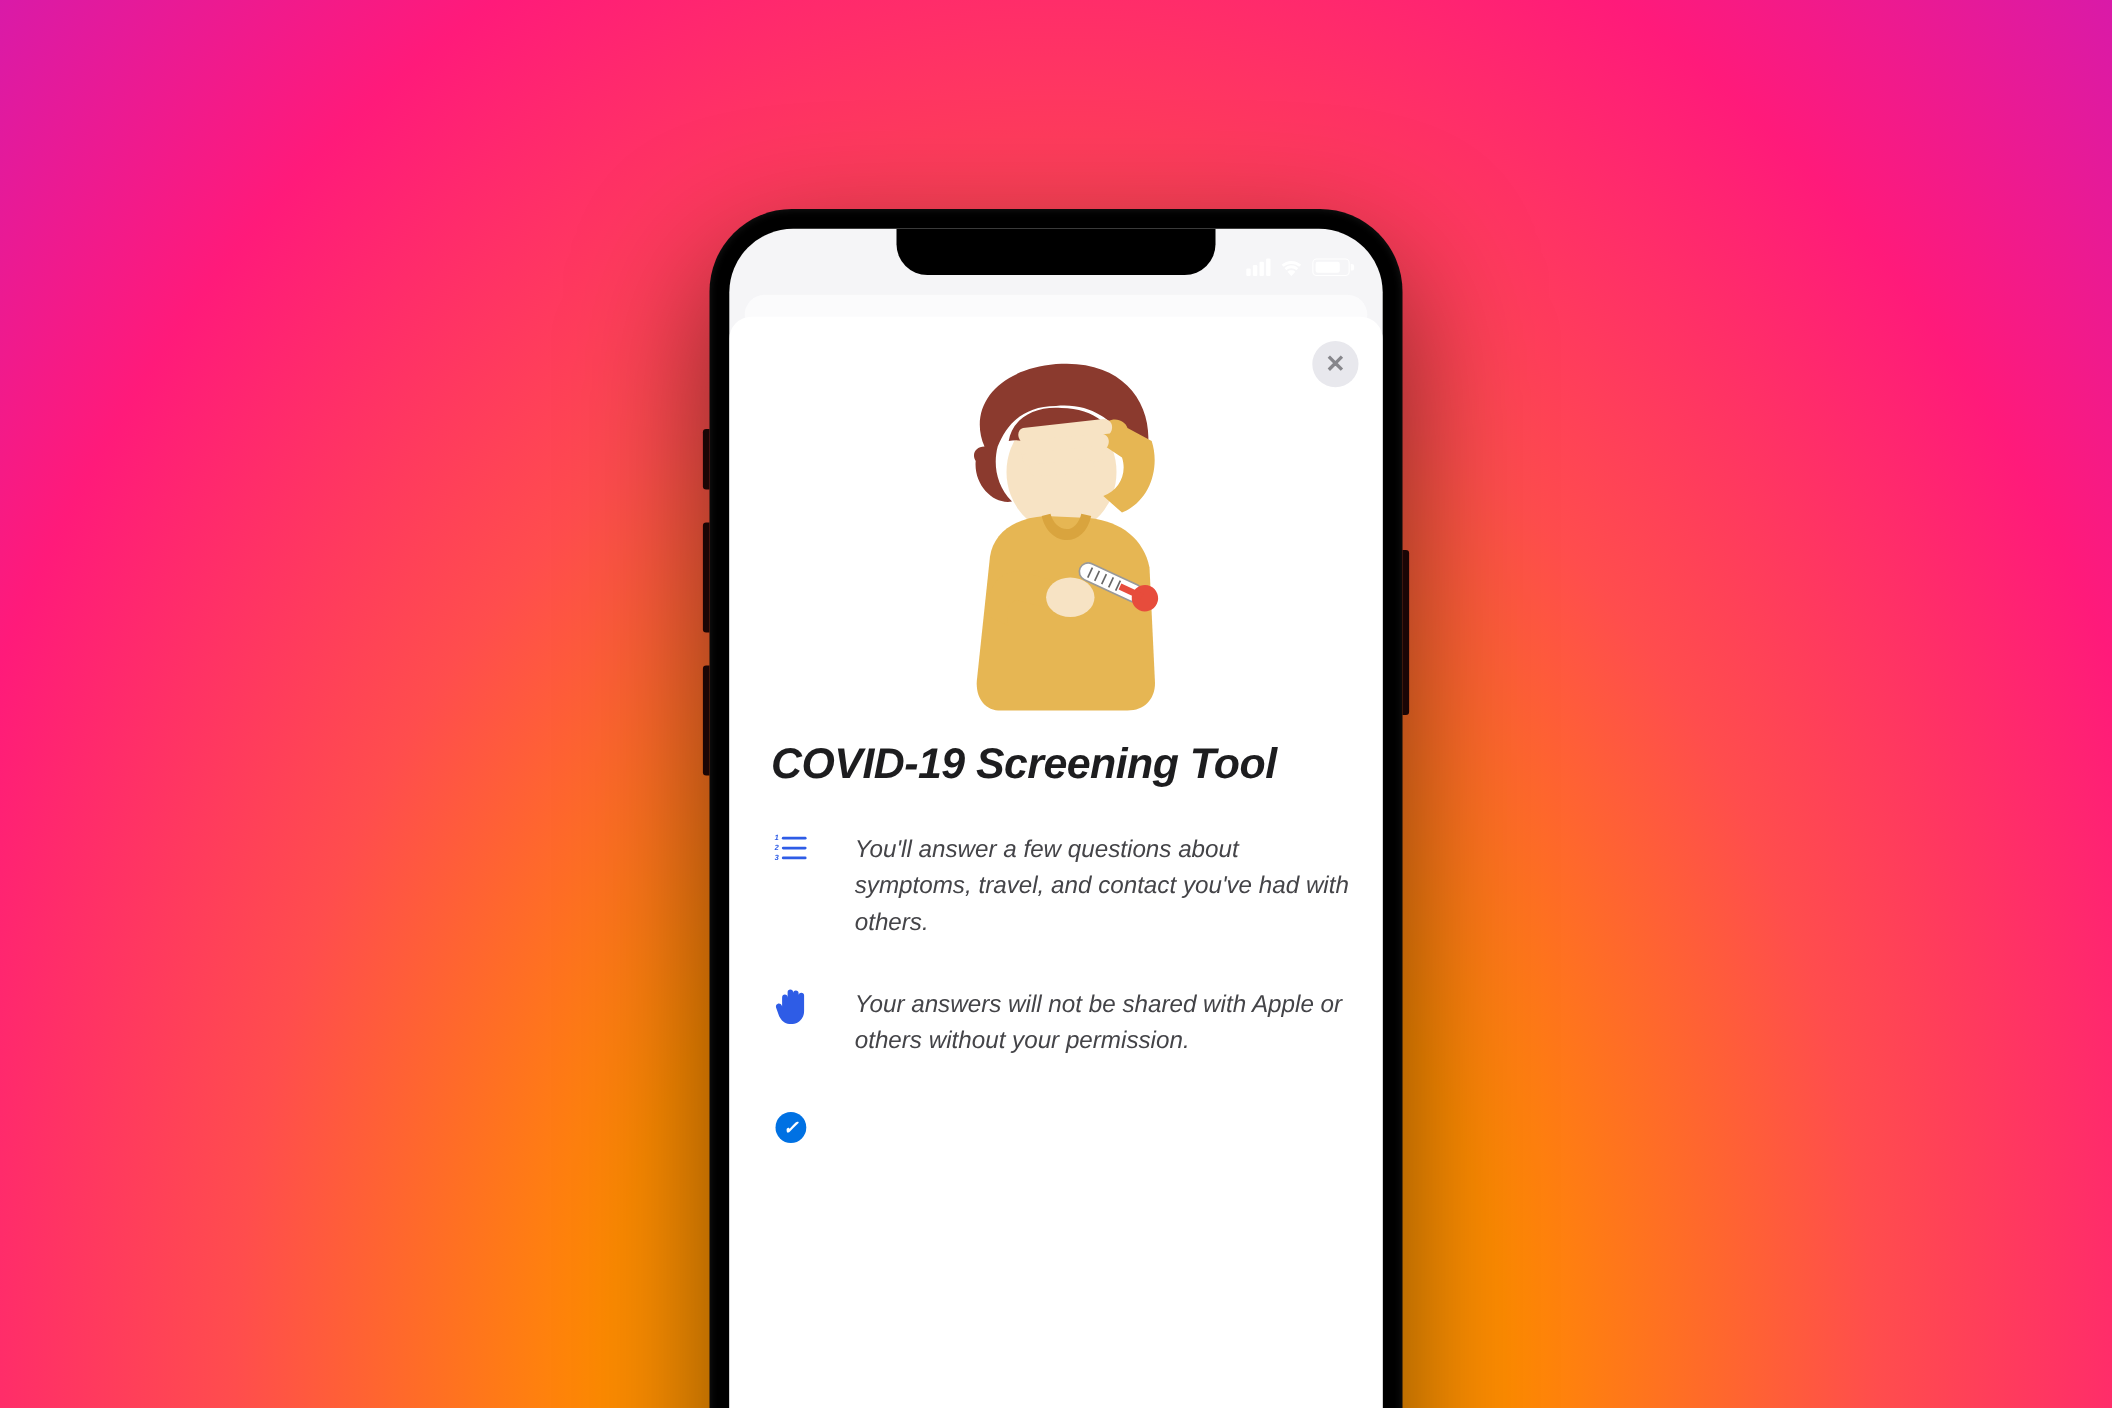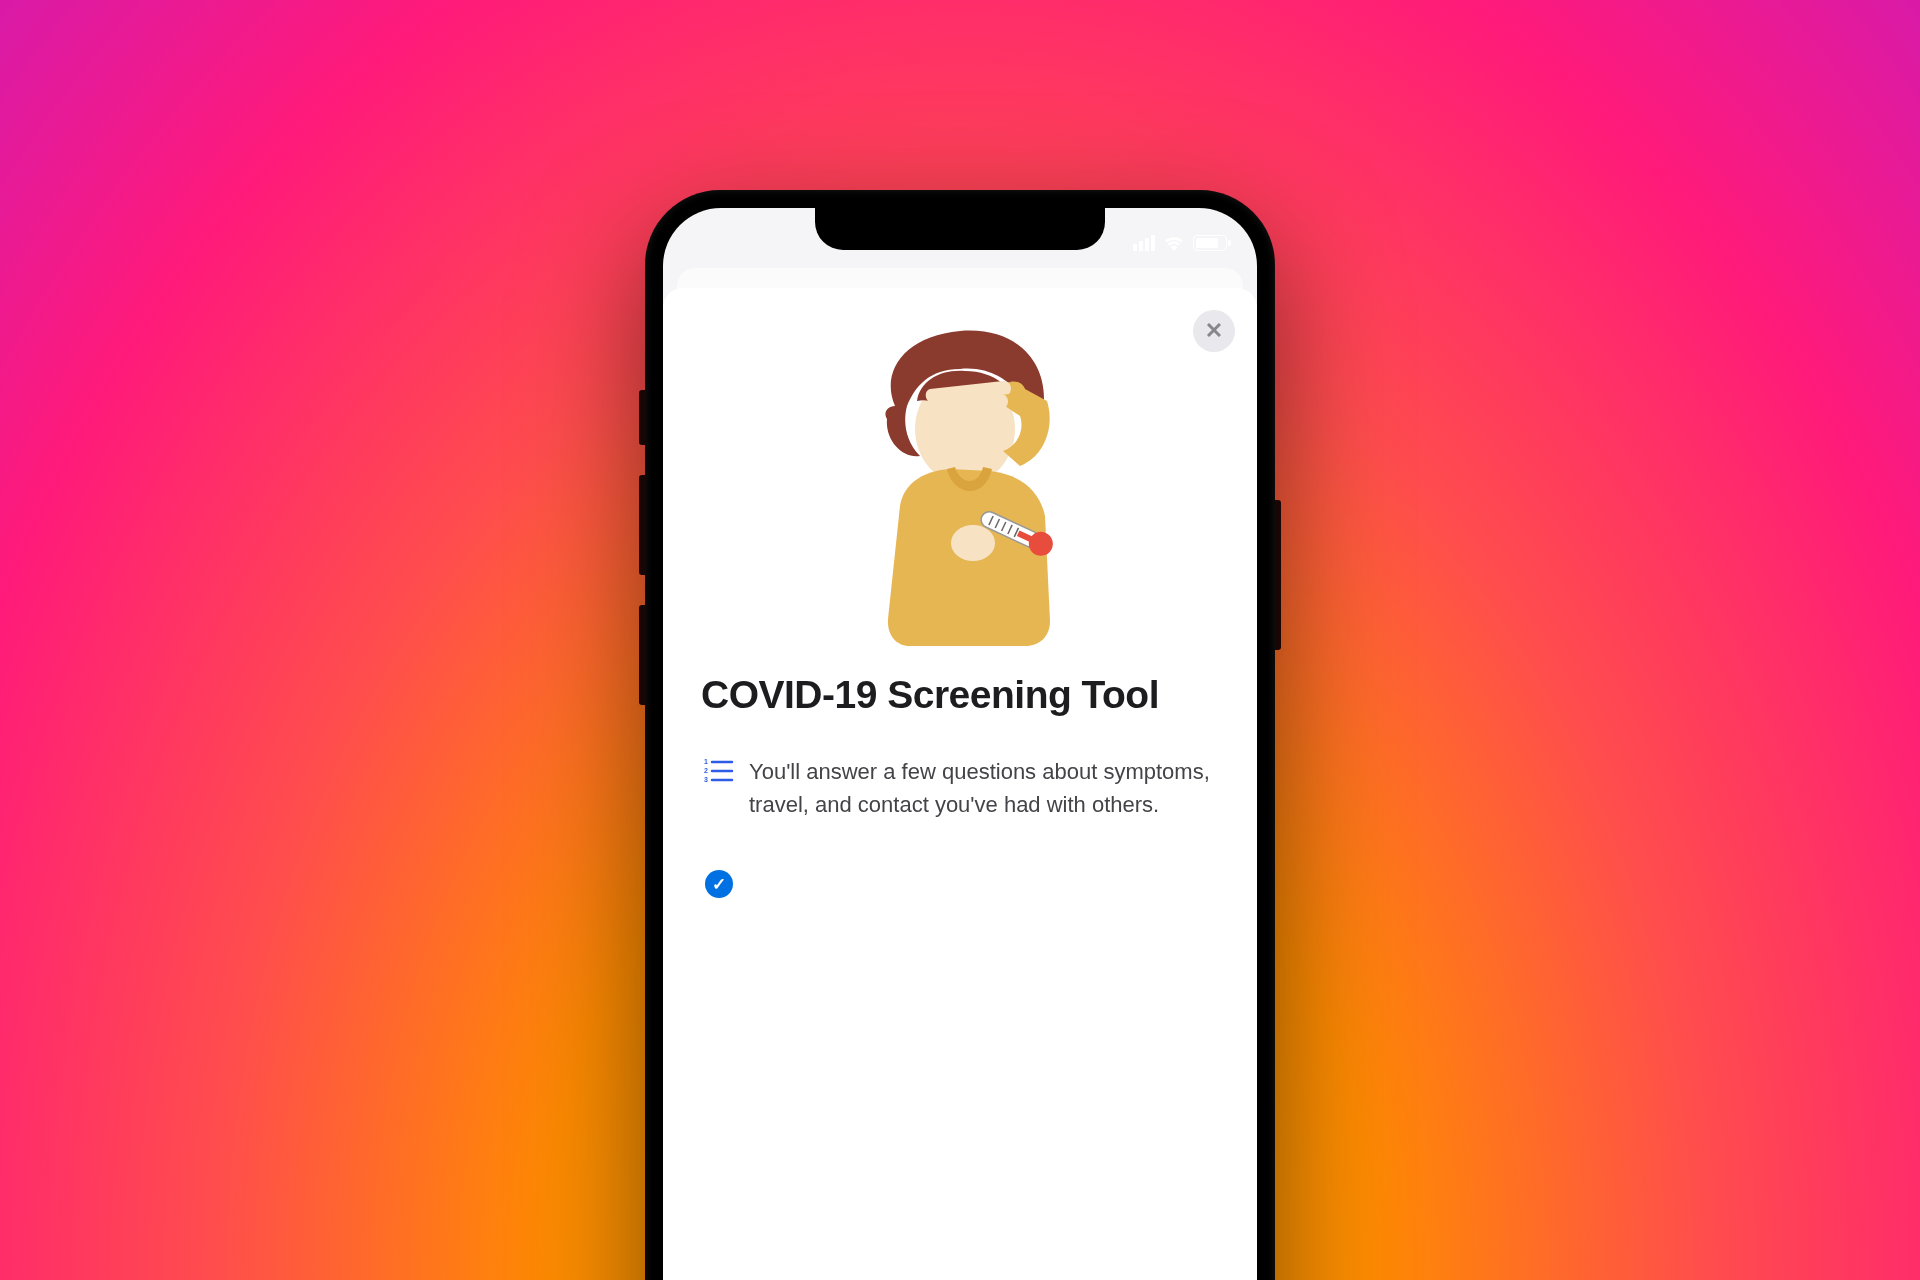--- a/index.html
+++ b/index.html
@@ -201,33 +201,34 @@
       width: 100%;
       height: 370px;
       display: flex;
       align-items: center;
       justify-content: center;
       padding-top: 15px;
     }
     
     .content {
       padding: 15px 24px 0 38px;
+      font-style: italic;
     }
     
     .title {
       font-size: 39px;
       font-weight: 700;
       color: #1d1d1f;
       margin-bottom: 38px;
       letter-spacing: -0.5px;
     }
     
     .info-row {
       display: flex;
-      gap: 12px;
+      gap: 40px;
       margin-bottom: 42px;
     }
     
     .info-icon {
       flex-shrink: 0;
       width: 36px;
       height: 36px;
       display: flex;
       align-items: flex-start;
       justify-content: center;
@@ -344,20 +345,28 @@
               <text x="0" y="15" font-size="7" fill="#2e5ce6" font-weight="600">2</text>
               <text x="0" y="24" font-size="7" fill="#2e5ce6" font-weight="600">3</text>
               <line x1="8" y1="4" x2="28" y2="4" stroke="#2e5ce6" stroke-width="2.5" stroke-linecap="round"></line>
               <line x1="8" y1="13" x2="28" y2="13" stroke="#2e5ce6" stroke-width="2.5" stroke-linecap="round"></line>
               <line x1="8" y1="22" x2="28" y2="22" stroke="#2e5ce6" stroke-width="2.5" stroke-linecap="round"></line>
             </svg>
           </div>
           <div class="info-text">You'll answer a few questions about symptoms, travel, and contact you've had with others.</div>
         </div>
 
+        <div class="info-row">
+          <div class="info-icon">
+            <svg width="28" height="32" viewBox="0 0 28 32">
+              <path fill="#2e5ce6" d="M 6,8 C 6,6 7,5 8.5,5 C 10,5 11,6 11,8 L 11,3 C 11,1.5 12,0.5 13.5,0.5 C 15,0.5 16,1.5 16,3 L 16,4 C 16,2.5 17,1.5 18.5,1.5 C 20,1.5 21,2.5 21,4 L 21,6 C 21,4.5 22,3.5 23.5,3.5 C 25,3.5 26,4.5 26,6 L 26,20 C 26,27 21,32 14,32 C 9,32 5,29 3,24 L 0.5,17 C 0,15.5 0.7,14 2.2,13.5 C 3.7,13 5.2,13.8 5.7,15.2 L 6,16 Z"></path>
+            </svg>
+          </div>
+          <div class="info-text">Your answers will not be shared with Apple or others without your permission.</div>
+        </div>
 
         <div class="info-row">
           <div class="info-icon">
             <div class="check-circle">✓</div>
           </div>
         </div>
       </div>
     </div>
   </div>
 </div>

